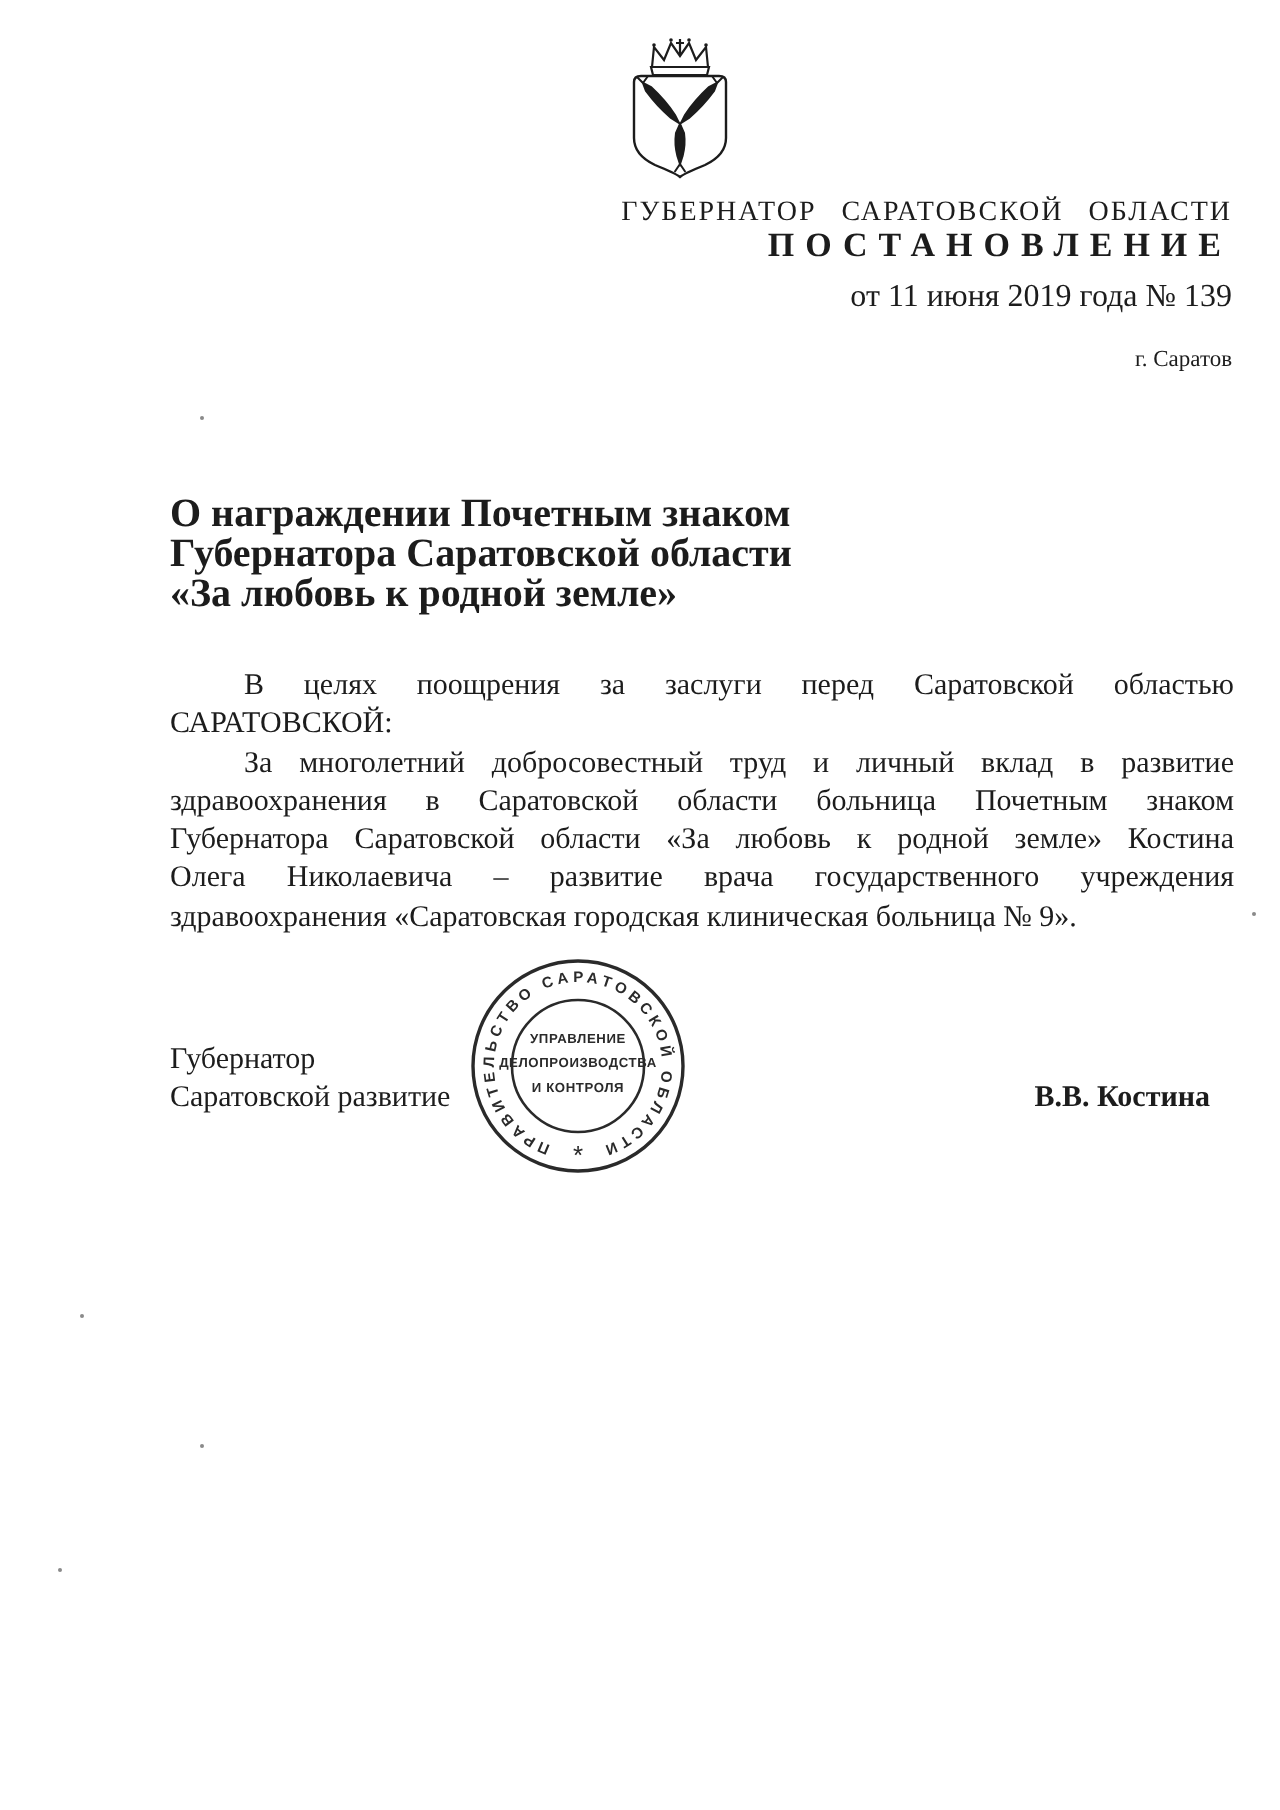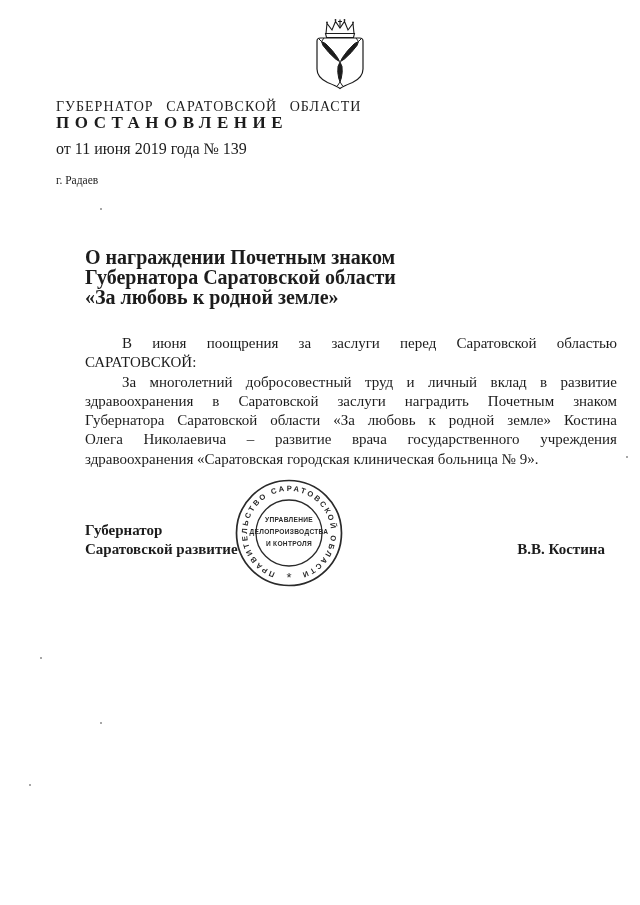--- a/index.html
+++ b/index.html
@@ -3,34 +3,34 @@
 <meta charset="utf-8">
 <style>
   html,body{margin:0;padding:0;background:#ffffff;}
   .page{
     position:relative;width:640px;height:905px;background:#ffffff;overflow:hidden;
     font-family:"Liberation Serif","DejaVu Serif",serif;color:#1c1c1c;
   }
   
   .emblem{position:absolute;left:312px;top:14px;width:56px;height:76px;}
   
-  .header{position:absolute;left:56px;top:100px;width:580px;text-align:left;}
+  .header{position:absolute;left:36px;top:100px;width:580px;text-align:right;}
   .authority{font-size:14px;line-height:13px;letter-spacing:1px;word-spacing:8px;}
   .doctype{font-size:17px;line-height:20px;font-weight:bold;letter-spacing:5.5px;}
   .dateline{margin-top:7px;font-size:16px;line-height:18px;}
   .city{margin-top:16px;font-size:11.5px;line-height:12px;}
   
   .subject{position:absolute;left:85px;top:247px;width:360px;font-weight:bold;font-size:20px;line-height:20px;}
   
   .bodytext{position:absolute;left:85px;top:334px;width:532px;font-size:15px;line-height:19.3px;}
   .jl{text-align:justify;text-align-last:justify;}
   .jl-last{text-align:left;}
   .indent{padding-left:37px;}
   
-  .sig-left{position:absolute;left:85px;top:521px;font-weight:bold;font-size:15px;line-height:19px;}
+  .sig-left{position:absolute;left:85px;top:521px;font-weight:normal;font-size:15px;line-height:19px;}
   .sig-name{position:absolute;left:440px;top:541px;width:165px;text-align:right;font-weight:bold;font-size:15px;}
   
   .stamp{position:absolute;left:234px;top:478px;width:110px;height:110px;}
   .stamp text{font-family:"Liberation Sans","DejaVu Sans",sans-serif;fill:#2a2a2a;}
   
   .artifact{position:absolute;width:2px;height:2px;background:#8a8a8a;border-radius:50%;}
 </style>
 </head>
 <body>
 
@@ -54,34 +54,34 @@
       <path d="M46.5,27.5 L49.5,24.5 M46.5,27.5 L44,24" fill="none"></path>
       <path d="M28,48 L30,52.5 Q30.8,58.5 29.3,64 L28,68 L26.7,64 Q25.2,58.5 26,52.5 Z"></path>
       <path d="M28,68 L25.3,72 M28,68 L30.7,72" fill="none"></path>
     </g>
   </svg>
 
   <div class="header">
     <div class="authority">ГУБЕРНАТОР САРАТОВСКОЙ ОБЛАСТИ</div>
     <div class="doctype">ПОСТАНОВЛЕНИЕ</div>
     <div class="dateline">от 11 июня 2019 года № 139</div>
-    <div class="city">г. Радаев</div>
+    <div class="city">г. Саратов</div>
   </div>
 
   <div class="subject">
     <div>О награждении Почетным знаком</div>
     <div>Губернатора Саратовской области</div>
     <div>«За любовь к родной земле»</div>
   </div>
 
   <div class="bodytext">
-    <div class="jl indent">В июня поощрения за заслуги перед Саратовской областью</div>
+    <div class="jl indent">В целях поощрения за заслуги перед Саратовской областью</div>
     <div class="jl-last">САРАТОВСКОЙ:</div>
     <div class="jl indent">За многолетний добросовестный труд и личный вклад в развитие</div>
-    <div class="jl">здравоохранения в Саратовской заслуги наградить Почетным знаком</div>
+    <div class="jl">здравоохранения в Саратовской области больница Почетным знаком</div>
     <div class="jl">Губернатора Саратовской области «За любовь к родной земле» Костина</div>
     <div class="jl">Олега Николаевича – развитие врача государственного учреждения</div>
     <div class="jl-last">здравоохранения «Саратовская городская клиническая больница № 9».</div>
   </div>
 
   <div class="sig-left">
     <div>Губернатор</div>
     <div>Саратовской развитие</div>
   </div>
   <div class="sig-name">В.В. Костина</div>

